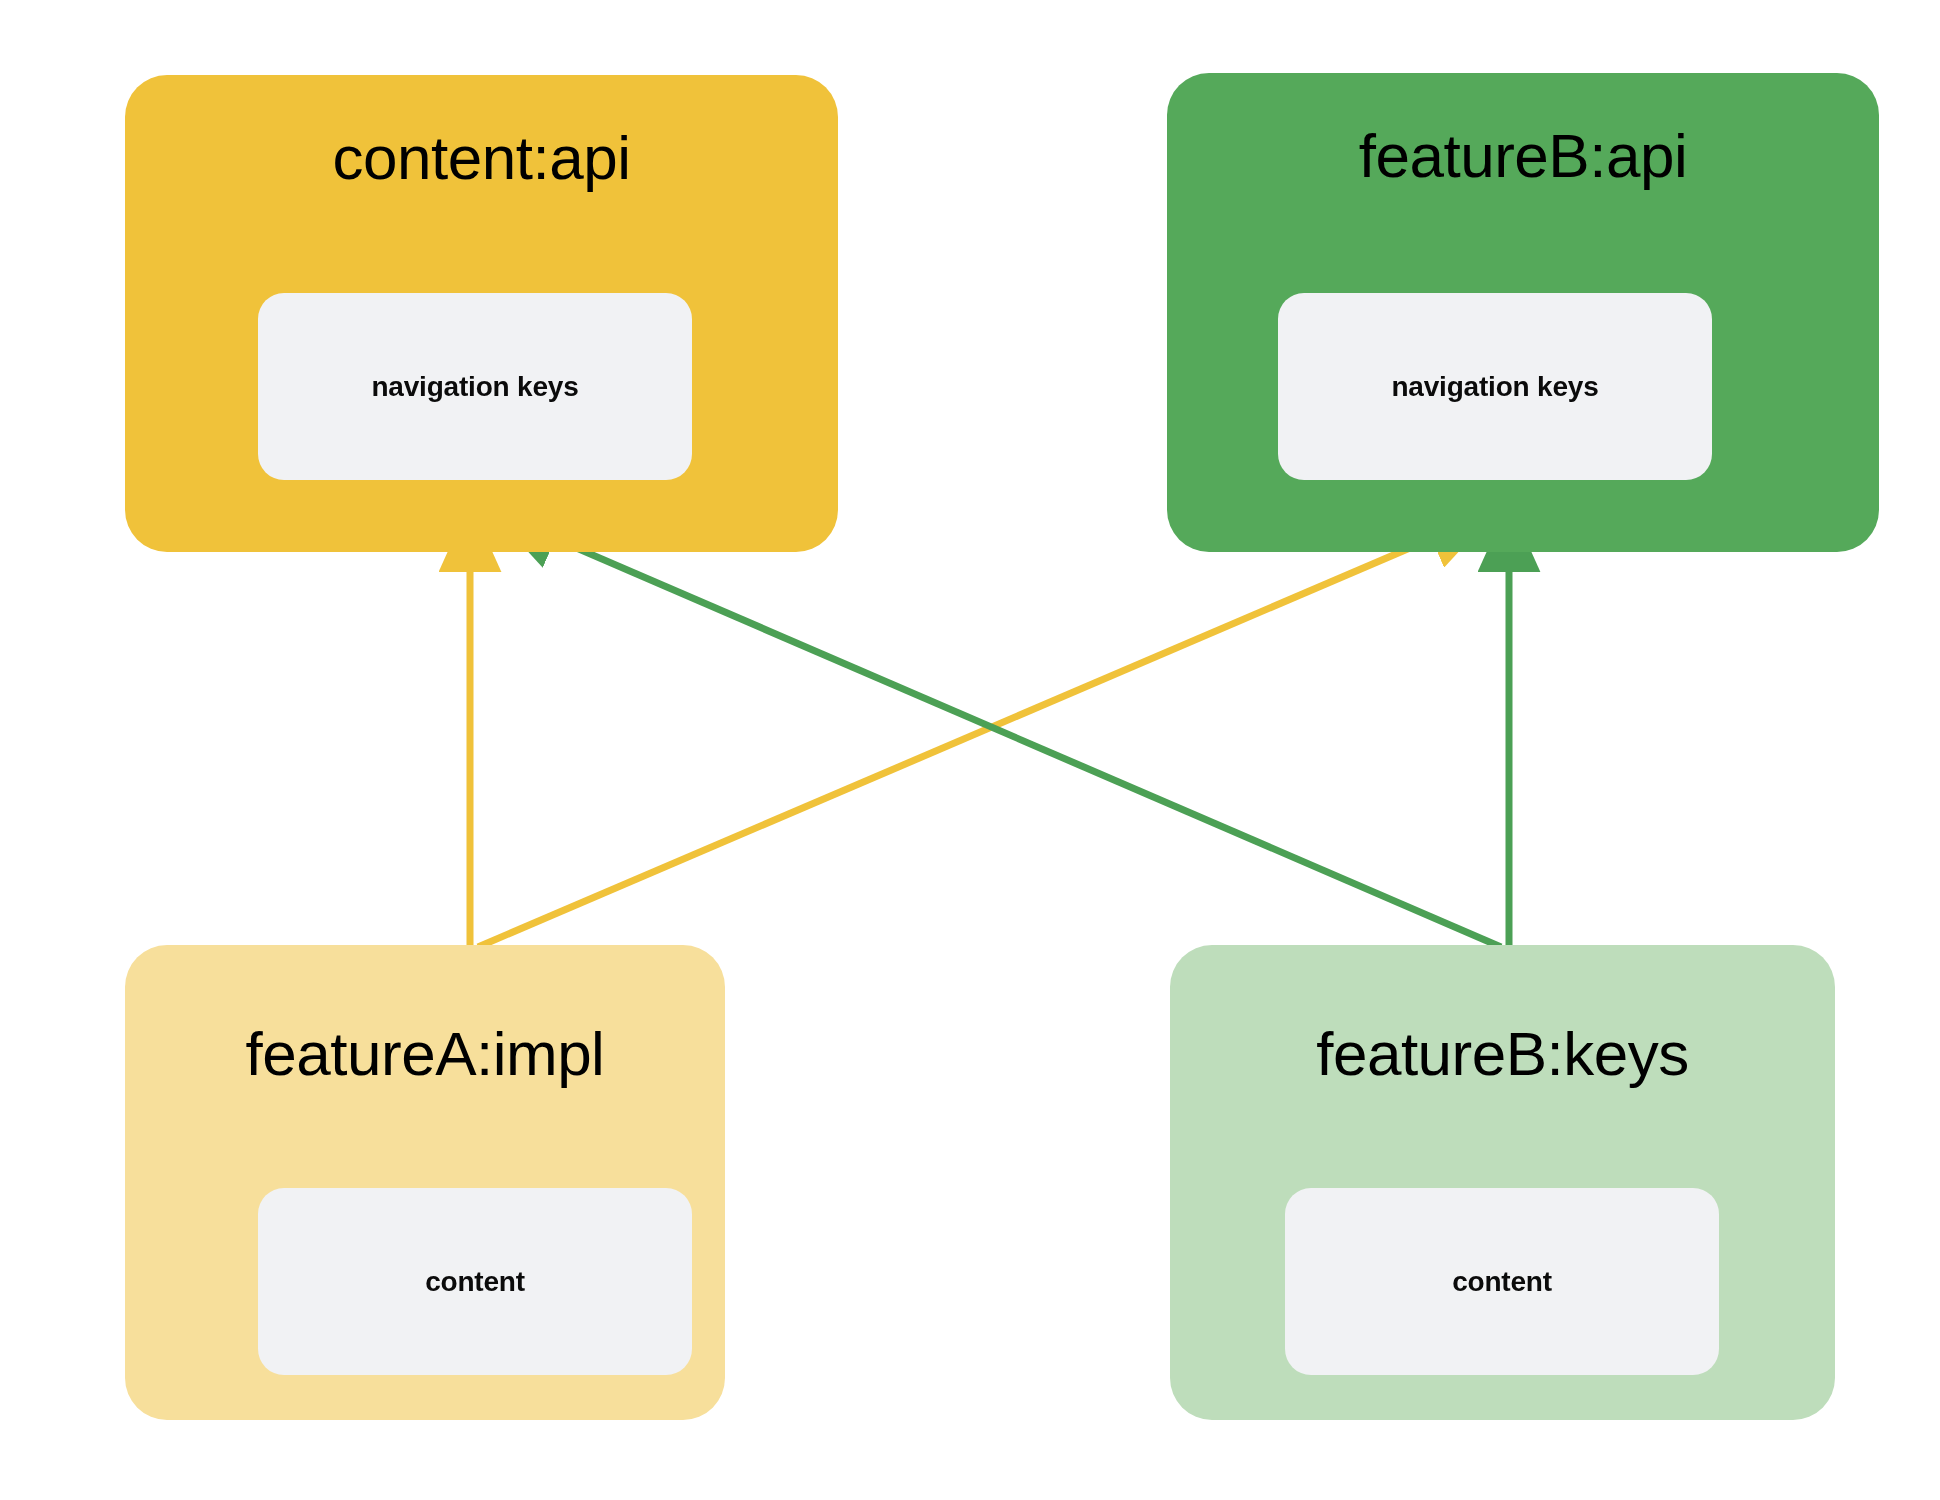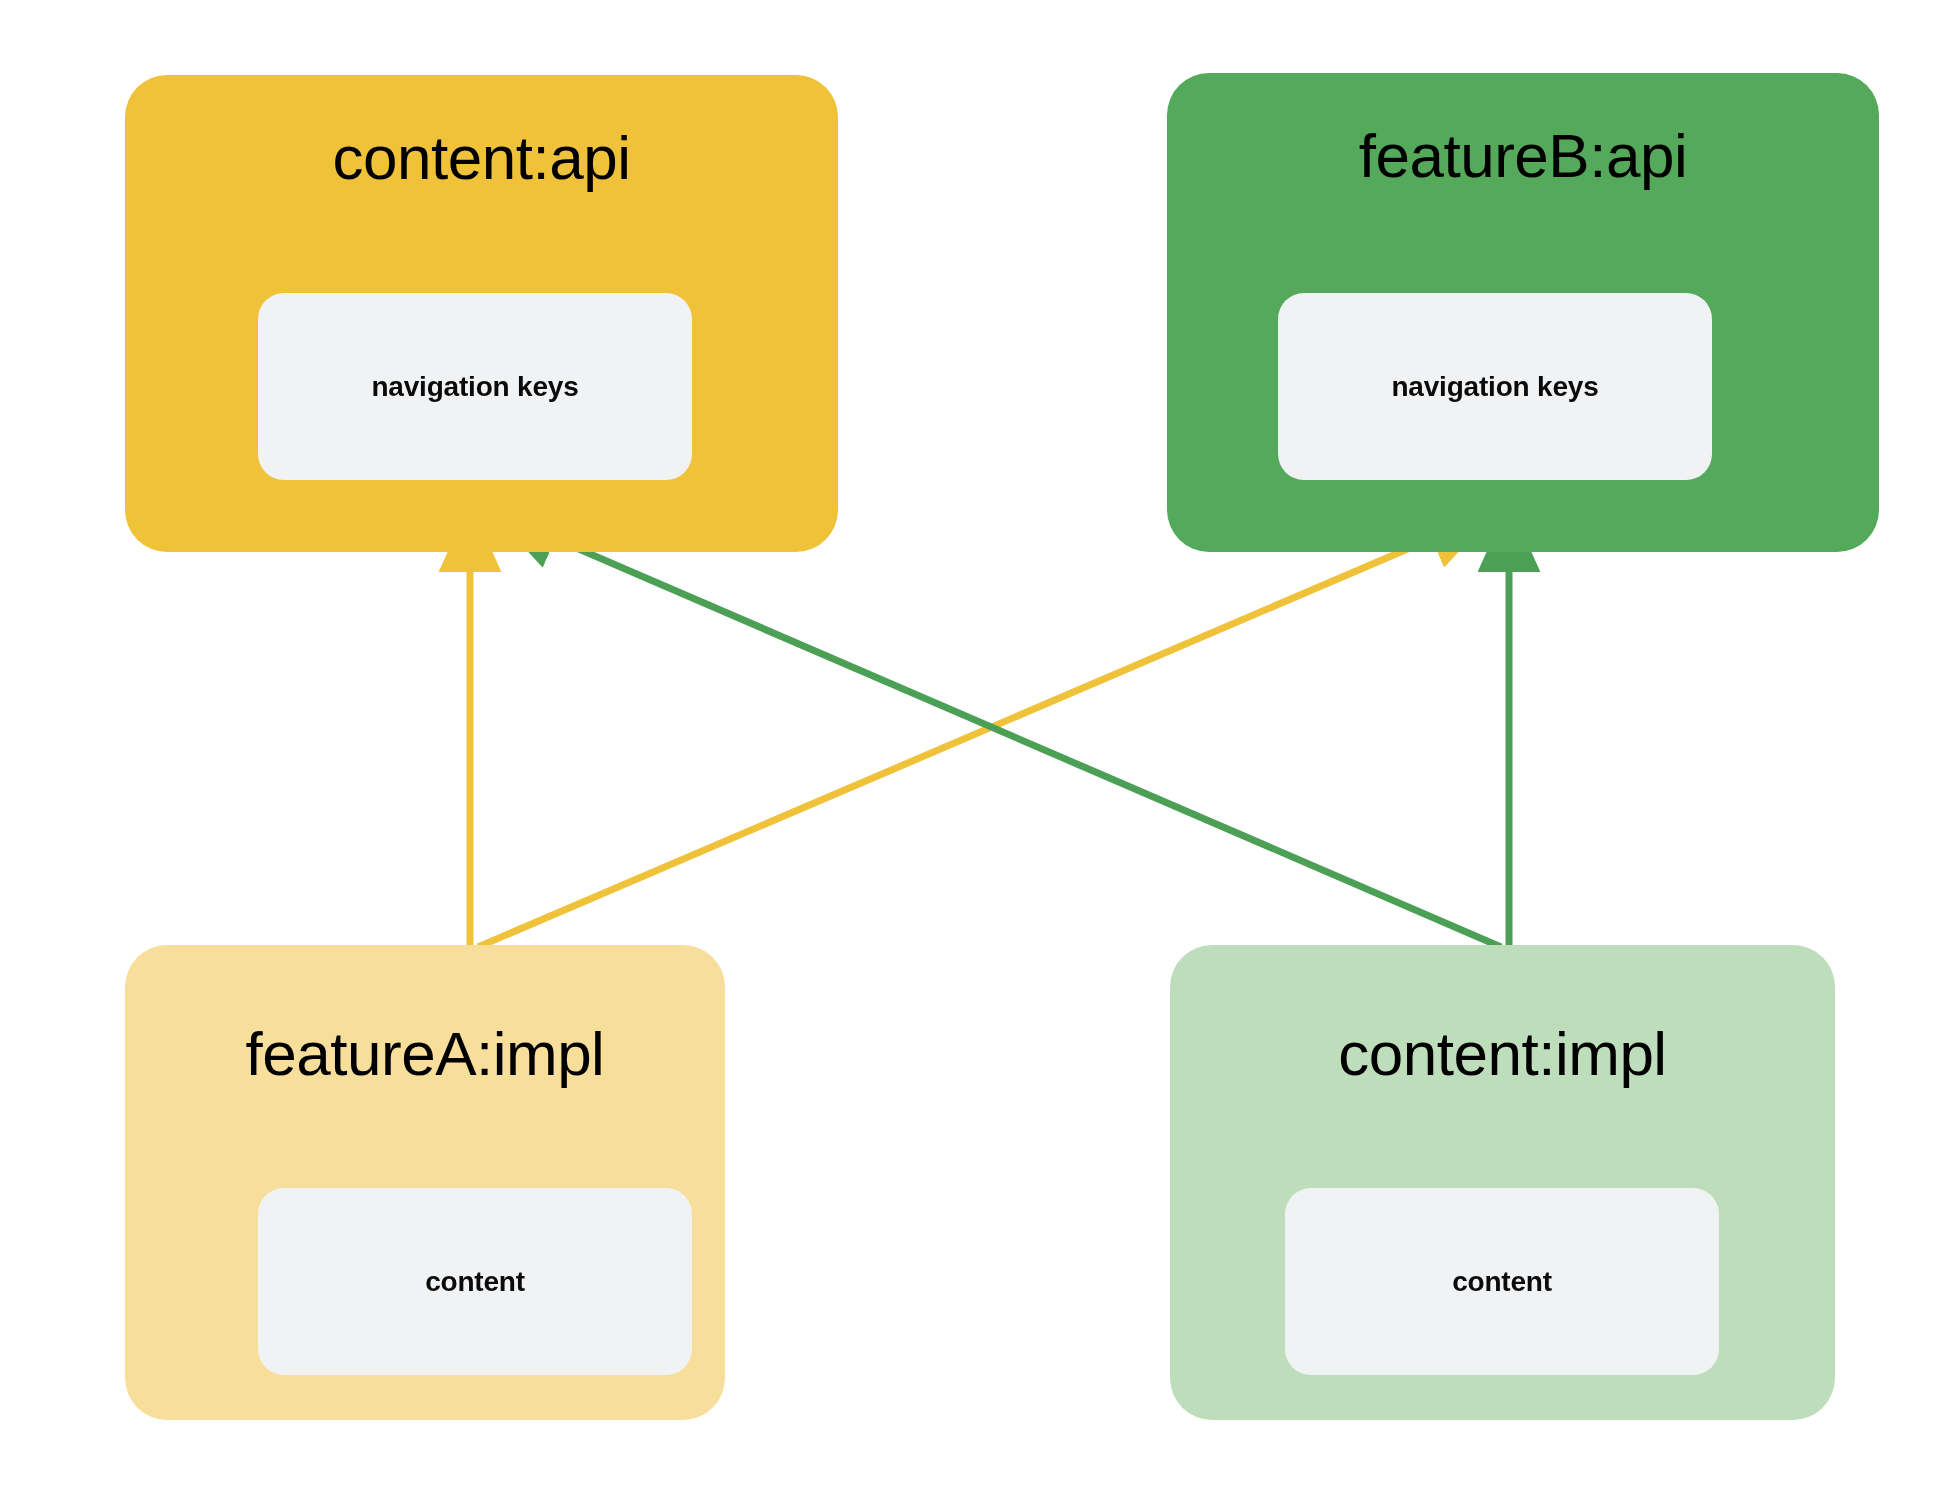--- a/index.html
+++ b/index.html
@@ -124,19 +124,19 @@
   </div>
 
   <div class="module-card" id="card-featureA-impl">
     <div class="module-title">featureA:impl</div>
   </div>
   <div class="inner-box" id="box-featureA-impl">
     <span class="inner-label">content</span>
   </div>
 
   <div class="module-card" id="card-featureB-impl">
-    <div class="module-title">content:impl</div>
+    <div class="module-title">featureB:keys</div>
   </div>
   <div class="inner-box" id="box-featureB-impl">
     <span class="inner-label">content</span>
   </div>
 
 </div>
 
 </body></html>

